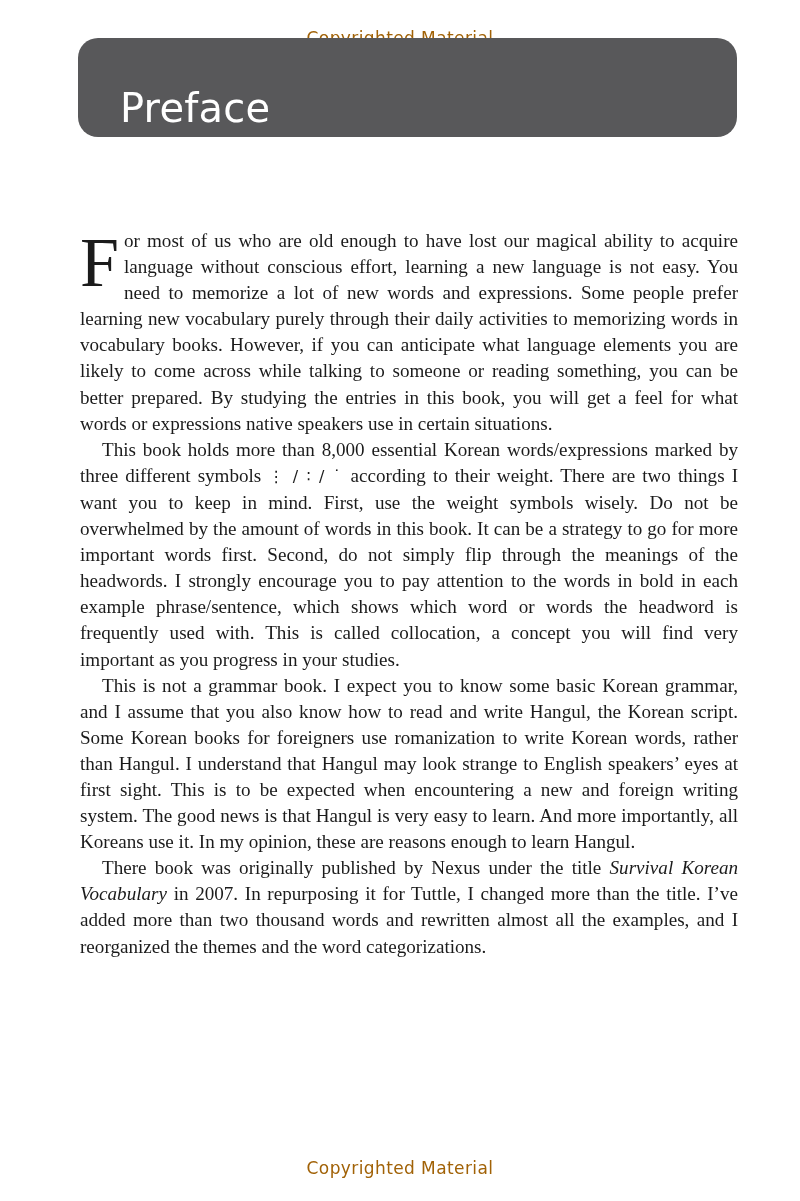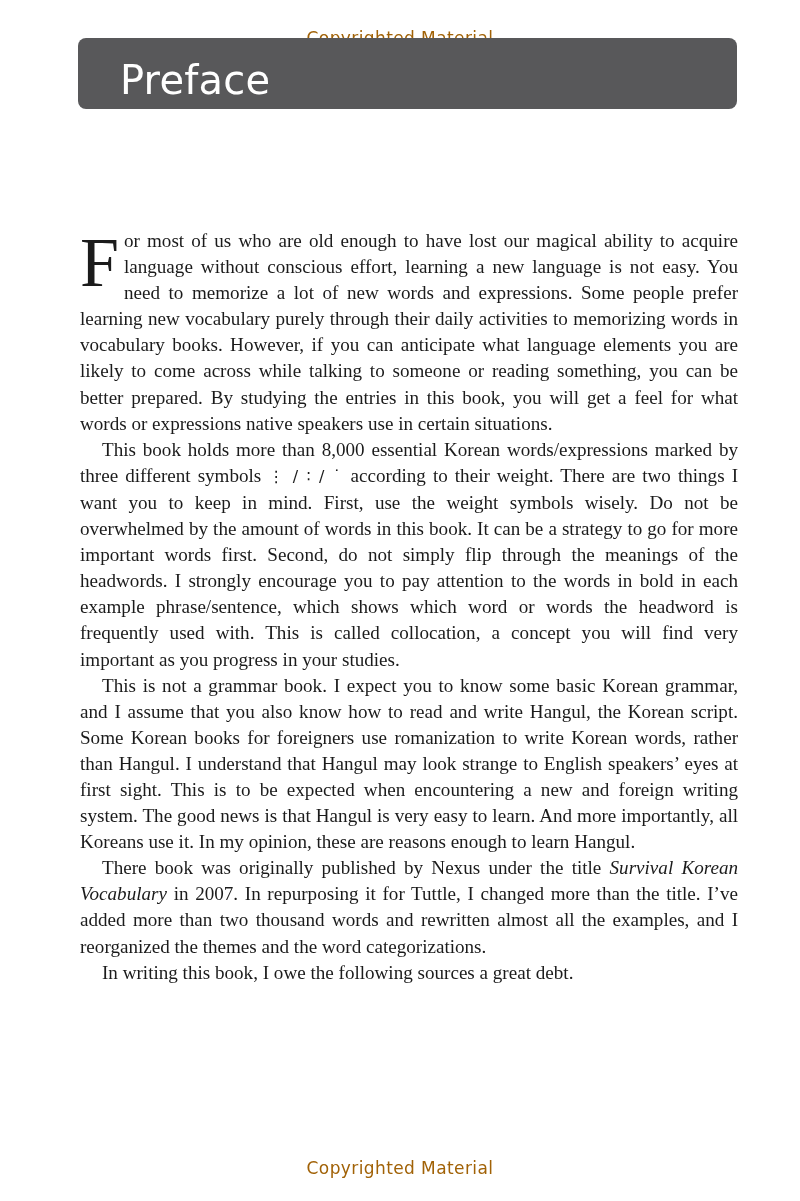--- a/index.html
+++ b/index.html
@@ -42,23 +42,23 @@
     top: 1158px;
     z-index: 3;
   }
 
   
   .chapter-banner {
     position: absolute;
     left: 78px;
     top: 38px;
     width: 659px;
-    height: 71px;
+    height: 99px;
     background: #58585a;
-    border-radius: 8px;
+    border-radius: 20px;
     z-index: 2;
   }
   .chapter-title {
     position: absolute;
     left: 42px;
     bottom: 6px;
     font-family: "DejaVu Sans", sans-serif;
     font-weight: 400;
     font-size: 40px;
     line-height: 46px;
@@ -133,22 +133,19 @@
     </p>
 
     <p class="para">
       <span>This is not a grammar book. I expect you to know some basic Korean grammar, and I assume that you also know how to read and write Hangul, the Korean script. Some Korean books for foreigners use romanization to write Korean words, rather than Hangul. I understand that Hangul may look strange to English speakers’ eyes at first sight. This is to be expected when encountering a new and foreign writing system. The good news is that Hangul is very easy to learn. And more importantly, all Koreans use it. In my opinion, these are reasons enough to learn Hangul.</span>
     </p>
 
     <p class="para">
       <span>There book was originally published by Nexus under the title </span><em class="title-italic">Survival Korean Vocabulary</em><span> in 2007. In repurposing it for Tuttle, I changed more than the title. I’ve added more than two thousand words and rewritten almost all the examples, and I reorganized the themes and the word categorizations.</span>
     </p>
 
-    <p class="para">
-      <span>In writing this book, I owe the following sources a great debt.</span>
-    </p>
 
 
   </div>
 
   <div class="watermark watermark-bottom">Copyrighted Material</div>
 
 </div>
 
 </body></html>

